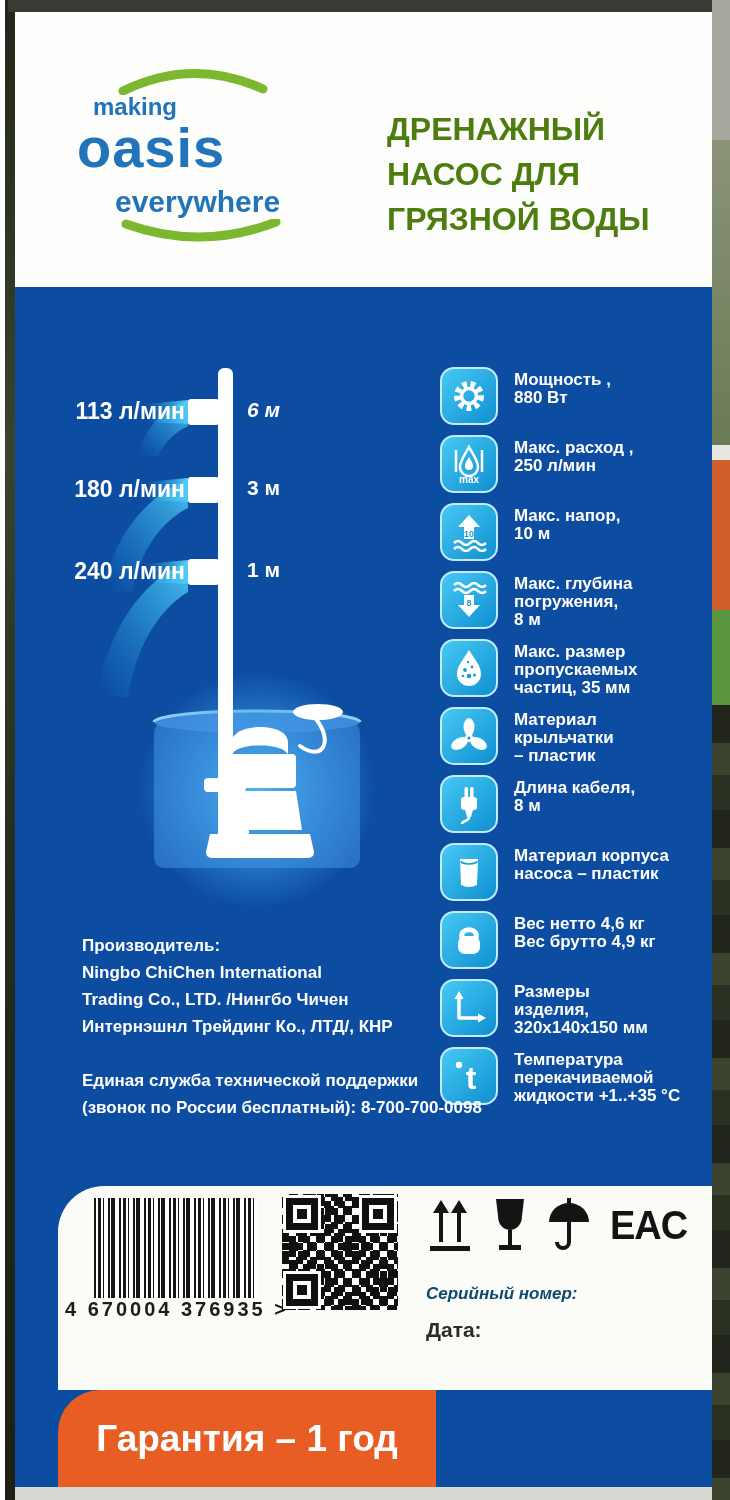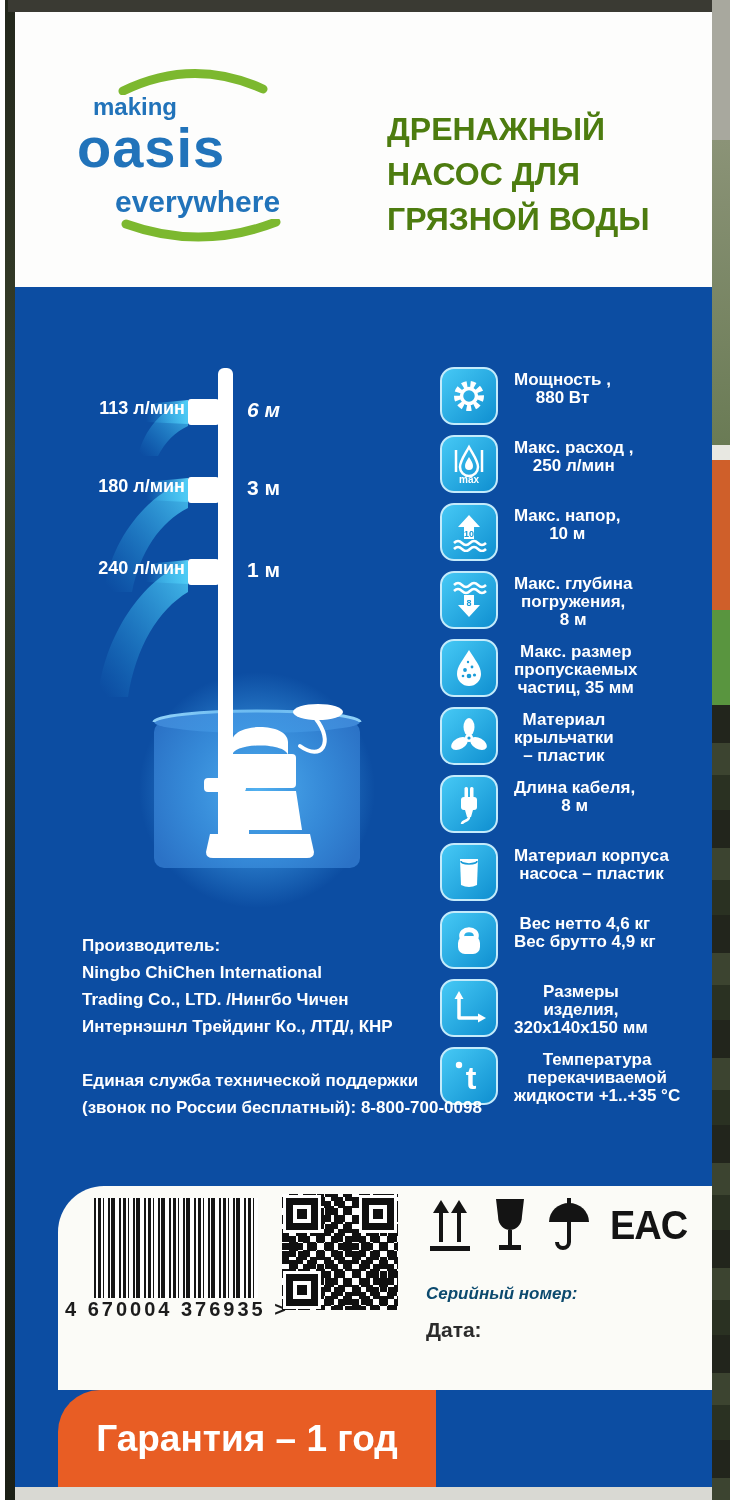--- a/index.html
+++ b/index.html
@@ -22,30 +22,30 @@
   
   .logo{left:50px;top:45px;width:260px;height:185px;}
   .logo-making{left:28px;top:36px;font-size:24px;font-weight:600;color:#2173ba;}
   .logo-oasis{left:12px;top:58px;font-size:56px;font-weight:bold;color:#2173ba;letter-spacing:1px;}
   .logo-every{left:50px;top:128px;font-size:30px;font-weight:600;color:#2173ba;}
   .title{left:372px;top:95px;width:310px;font-size:32px;line-height:45px;font-weight:bold;
          color:#4d7c0f;white-space:pre-line;}
 
   
   .panel{left:0;top:275px;width:697px;height:1200px;background:#0c4da2;}
-  .flow-label{width:120px;text-align:right;font-size:18px;font-weight:bold;color:#fff;}
+  .flow-label{width:120px;text-align:right;font-size:23px;font-weight:bold;color:#fff;}
   .head-label{font-size:21px;font-weight:bold;color:#fff;}
 
   
   .specs{left:425px;top:80px;width:272px;display:flex;flex-direction:column;gap:10px;}
   .spec-row{display:flex;align-items:flex-start;gap:16px;min-height:58px;}
   .tile{width:58px;height:58px;border-radius:14px;flex:0 0 58px;
         background:linear-gradient(135deg,#46c9f5,#0f8fd0);
         border:2px solid #c4ebfb;display:flex;align-items:center;justify-content:center;}
-  .spec-text{font-size:17px;line-height:18px;font-weight:bold;color:#fff;white-space:pre-line;padding-top:4px;text-align:center;}
+  .spec-text{font-size:17px;line-height:18px;font-weight:bold;color:#fff;white-space:pre-line;padding-top:4px;}
 
   .manu{left:67px;top:645px;font-size:17px;line-height:27px;font-weight:bold;color:#fff;white-space:pre-line;}
   .support{left:67px;top:780px;font-size:17px;line-height:27px;font-weight:600;color:#fff;white-space:pre-line;}
 
   
   .white-area{left:43px;top:899px;width:654px;height:204px;background:#fbfbf7;border-top-left-radius:46px;}
   .bars{left:36px;top:12px;width:164px;height:100px;background:
     repeating-linear-gradient(90deg,#161616 0 2px,#fff 2px 4px,#161616 4px 7px,#fff 7px 9px,
     #161616 9px 10px,#fff 10px 14px,#161616 14px 16px,#fff 16px 17px,#161616 17px 21px,#fff 21px 25px);}
   .barcode-number{left:6px;top:112px;width:226px;font-size:20px;font-weight:600;color:#1c1c1c;
@@ -304,21 +304,21 @@
 жидкости +1..+35 °С</div>
         </div>
 
       </div>
 
       <div class="abs manu">Производитель:
 Ningbo ChiChen International
 Trading Co., LTD. /Нингбо Чичен
 Интернэшнл Трейдинг Ко., ЛТД/, КНР</div>
       <div class="abs support">Единая служба технической поддержки
-(звонок по России бесплатный): 8-800-700-0098</div>
+(звонок по России бесплатный): 8-700-700-0098</div>
 
       <div class="abs white-area">
         <div class="abs bars"></div>
         <div class="abs barcode-number">4 670004 376935 &gt;</div>
         <div class="abs qr">
           <div class="qr-finder" style="left:4px;top:4px;"></div>
           <div class="qr-finder" style="right:4px;top:4px;"></div>
           <div class="qr-finder" style="left:4px;bottom:4px;"></div>
         </div>
         <div class="abs ship-icons">

